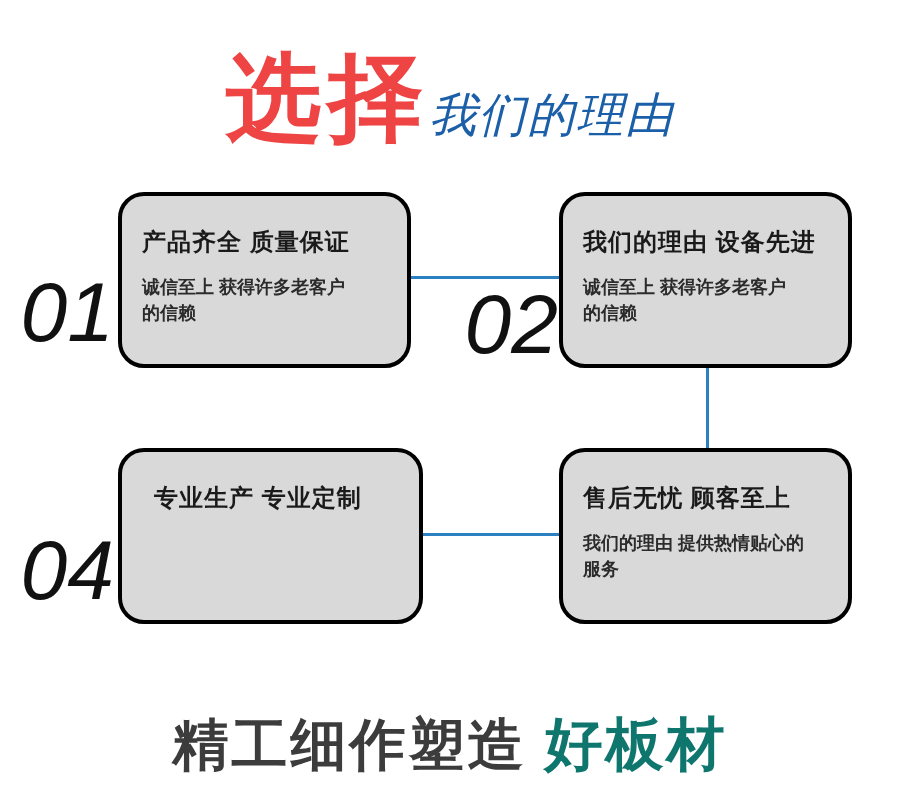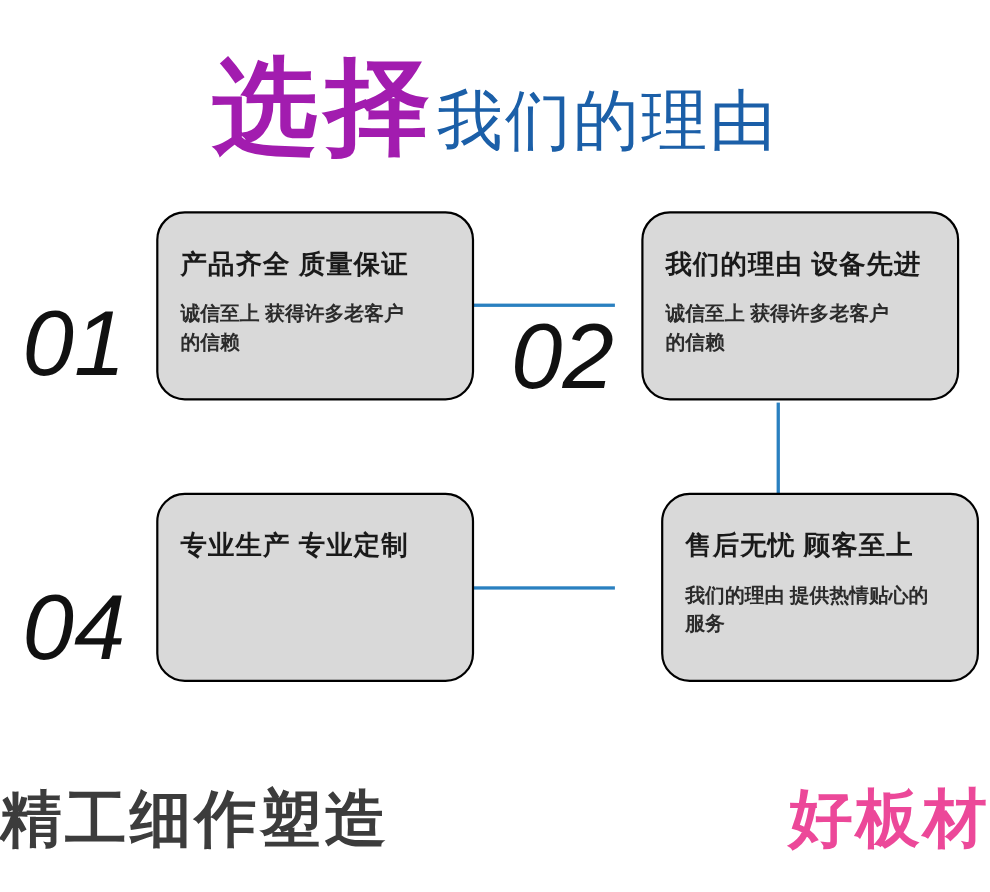--- a/index.html
+++ b/index.html
@@ -20,49 +20,49 @@
   .header {
     position: absolute;
     top: 48px;
     left: 0;
     width: 900px;
     display: flex;
     justify-content: center;
     align-items: baseline;
   }
   .title-emphasis {
-    color: #a21caf;
+    color: #ef4444;
     font-size: 96px;
     font-weight: 900;
     letter-spacing: 6px;
     line-height: 1.05;
   }
   .title-rest {
     color: #1b5fa8;
-    font-size: 60px;
+    font-size: 47px;
     font-weight: 400;
     letter-spacing: 2px;
+    font-style: italic;
   }
 
   
   .feature-box {
     position: absolute;
     width: 285px;
     height: 168px;
     background: #d9d9d9;
-    border: 2px solid #000000;
+    border: 4px solid #000000;
     border-radius: 26px;
     box-sizing: content-box;
     padding: 0;
-    margin-left: 24px;
   }
   .box-01 { left: 118px; top: 192px; }
   .box-02 { left: 559px; top: 192px; }
-  .box-04 { left: 118px; top: 448px; }
-  .box-03 { left: 577px; top: 448px; }
+  .box-04 { left: 118px; top: 448px; padding-left: 12px; }
+  .box-03 { left: 559px; top: 448px; }
 
   .box-title {
     margin: 30px 14px 0 20px;
     font-size: 24px;
     font-weight: 700;
     color: #1a1a1a;
     letter-spacing: 1px;
     white-space: nowrap;
   }
   .box-desc {
@@ -99,32 +99,32 @@
   .conn-h2 { left: 411px; top: 533px; width: 148px; height: 3px; }
   .conn-v  { left: 706px; top: 366px; width: 3px;  height: 84px; }
 
   
   .footer {
     position: absolute;
     top: 706px;
     left: 0;
     width: 900px;
     display: flex;
-    justify-content: space-between;
+    justify-content: center;
     align-items: baseline;
     gap: 18px;
   }
   .tagline-prefix {
     color: #3c3c3c;
     font-size: 56px;
     font-weight: 600;
     letter-spacing: 3px;
   }
   .tagline-highlight {
-    color: #ec4899;
+    color: #0f766e;
     font-size: 58px;
     font-weight: 900;
     letter-spacing: 3px;
   }
 </style>
 </head>
 <body>
 
 <div class="page">
 

